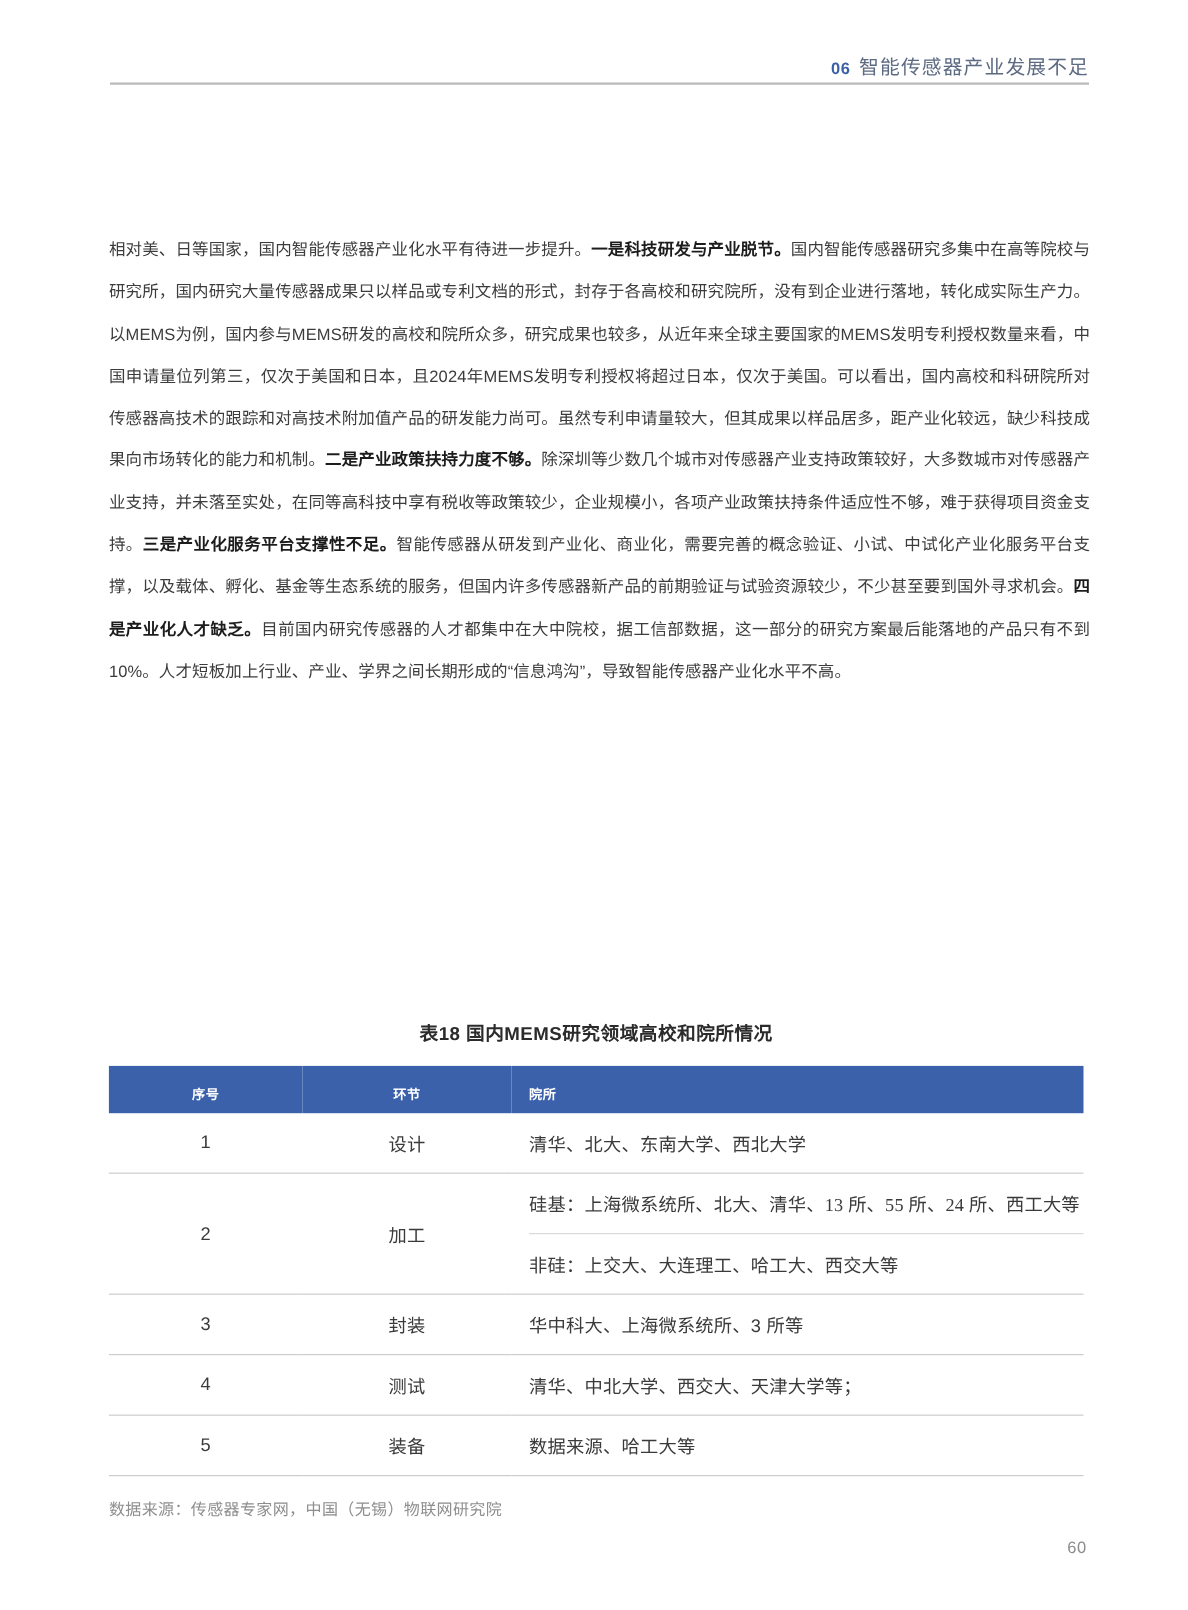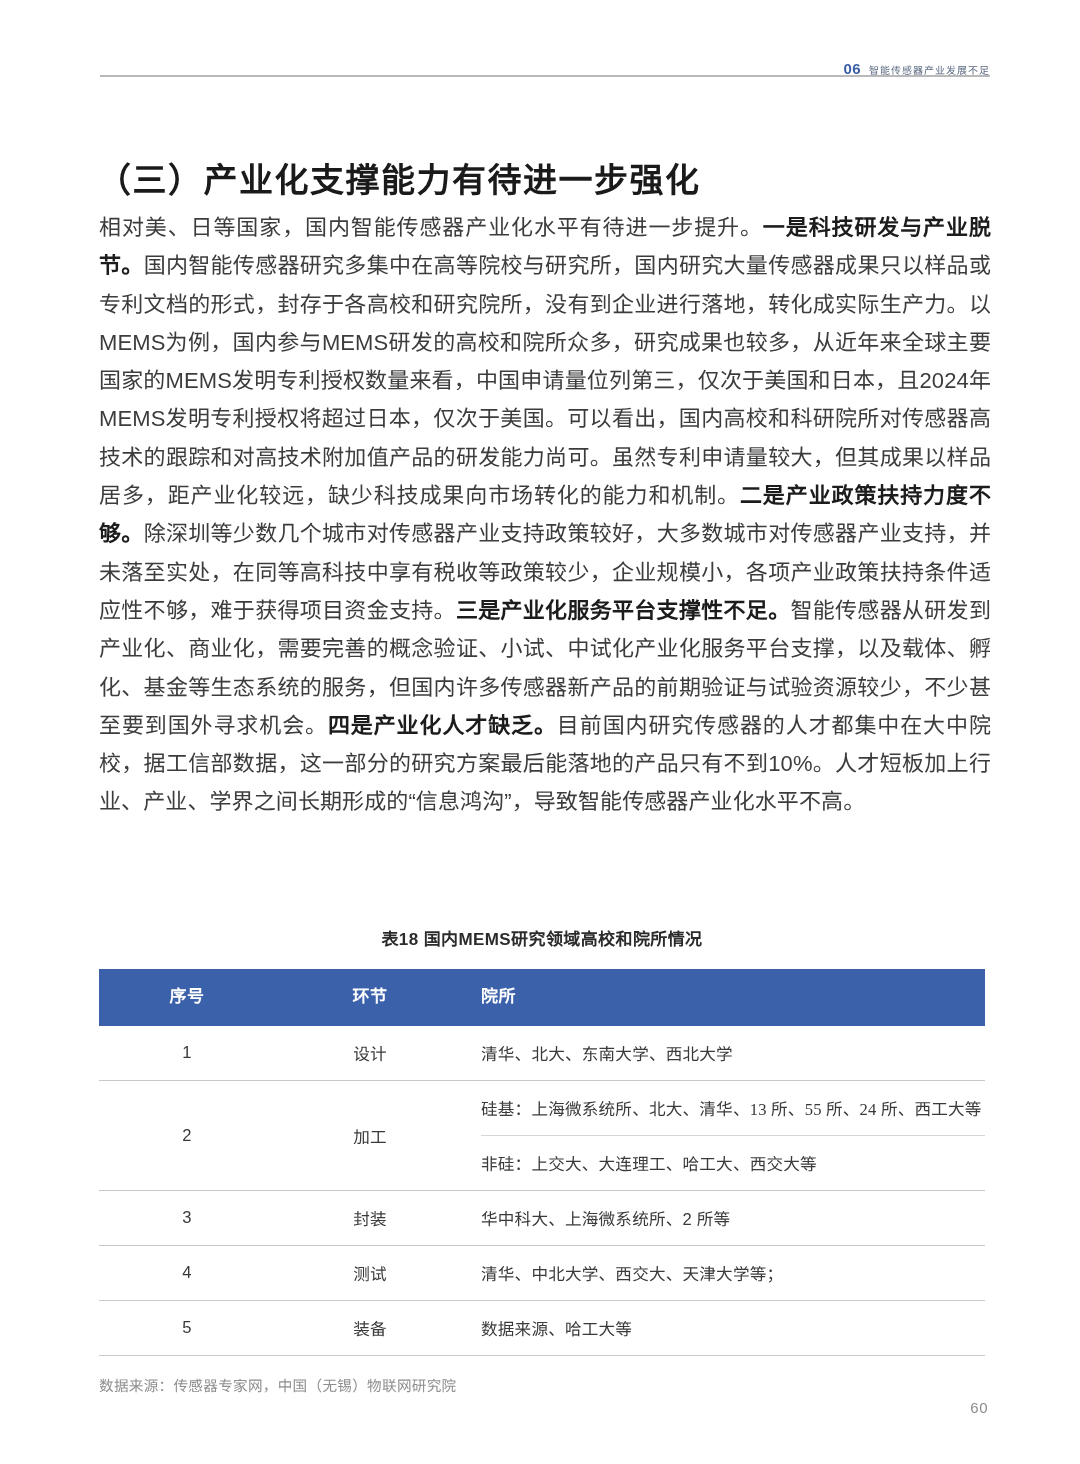--- a/index.html
+++ b/index.html
@@ -34,23 +34,22 @@
     font-size: 14.5px;
     letter-spacing: .4px;
   }
   .running-header .hdr-num {
     font-weight: 700;
     color: #3b5fa6;
     font-size: 15px;
   }
   .running-header .hdr-text {
     color: #5c6a82;
-    font-size: 10px;
+    font-size: 18px;
     letter-spacing: 1px;
-    margin-top: 16px;
   }
   .header-rule {
     position: absolute;
     top: 75px;
     left: 100px;
     width: 890px;
     height: 1.6px;
     background: #b9b9b9;
   }
 
@@ -65,21 +64,21 @@
     color: #1a1a1a;
     white-space: nowrap;
   }
 
   
   .body-copy {
     position: absolute;
     top: 209px;
     left: 99px;
     width: 892px;
-    font-size: 22px;
+    font-size: 15px;
     line-height: 38.3px;
     text-align: justify;
     text-justify: inter-ideograph;
     color: #3c3c3c;
     letter-spacing: .1px;
   }
   .body-copy b {
     font-weight: 700;
     color: #1c1c1c;
   }
@@ -104,25 +103,25 @@
     border-collapse: collapse;
     table-layout: fixed;
   }
   table.mems-table col.c-no    { width: 176px; }
   table.mems-table col.c-stage { width: 190px; }
   table.mems-table col.c-inst  { width: auto; }
 
   table.mems-table thead th {
     background: #3b61ab;
     color: #ffffff;
-    font-size: 17px;
+    font-size: 12px;
     font-weight: 700;
     letter-spacing: .5px;
     text-align: left;
-    padding: 13px 0 19px 0;
+    padding: 13px 0 8px 0;
     height: 22px;
     vertical-align: middle;
   }
   table.mems-table thead th.h-no    { text-align: center; }
   table.mems-table thead th.h-stage { text-align: center; }
   table.mems-table thead th.h-inst  { padding-left: 16px; }
 
   table.mems-table tbody td {
     font-size: 16.6px;
     color: #3a3a3a;
@@ -173,21 +172,20 @@
 <body>
 
 <div class="page">
 
   <div class="running-header">
     <span class="hdr-num">06</span>
     <span class="hdr-text">智能传感器产业发展不足</span>
   </div>
   <div class="header-rule"></div>
 
-  <h1 class="section-title">（三）产业化支撑能力有待进一步强化</h1>
 
   <div class="body-copy" id="body-copy"><span>相对美、日等国家，国内智能传感器产业化水平有待进一步提升。</span><b>一是科技研发与产业脱节。</b><span>国内智能传感器研究多集中在高等院校与研究所，国内研究大量传感器成果只以样品或专利文档的形式，封存于各高校和研究院所，没有到企业进行落地，转化成实际生产力。以MEMS为例，国内参与MEMS研发的高校和院所众多，研究成果也较多，从近年来全球主要国家的MEMS发明专利授权数量来看，中国申请量位列第三，仅次于美国和日本，且2024年MEMS发明专利授权将超过日本，仅次于美国。可以看出，国内高校和科研院所对传感器高技术的跟踪和对高技术附加值产品的研发能力尚可。虽然专利申请量较大，但其成果以样品居多，距产业化较远，缺少科技成果向市场转化的能力和机制。</span><b>二是产业政策扶持力度不够。</b><span>除深圳等少数几个城市对传感器产业支持政策较好，大多数城市对传感器产业支持，并未落至实处，在同等高科技中享有税收等政策较少，企业规模小，各项产业政策扶持条件适应性不够，难于获得项目资金支持。</span><b>三是产业化服务平台支撑性不足。</b><span>智能传感器从研发到产业化、商业化，需要完善的概念验证、小试、中试化产业化服务平台支撑，以及载体、孵化、基金等生态系统的服务，但国内许多传感器新产品的前期验证与试验资源较少，不少甚至要到国外寻求机会。</span><b>四是产业化人才缺乏。</b><span>目前国内研究传感器的人才都集中在大中院校，据工信部数据，这一部分的研究方案最后能落地的产品只有不到10%。人才短板加上行业、产业、学界之间长期形成的“信息鸿沟”，导致智能传感器产业化水平不高。</span></div>
 
   <div class="table-block">
     <div class="table-caption">表18 国内MEMS研究领域高校和院所情况</div>
 
     <table class="mems-table">
       <colgroup>
         <col class="c-no">
         <col class="c-stage">
@@ -210,21 +208,21 @@
             <td class="t-no">2</td>
             <td class="t-stage">加工</td>
             <td class="t-inst-split">
               <div class="split-line first">硅基：上海微系统所、北大、清华、13 所、55 所、24 所、西工大等</div>
               <div class="split-line">非硅：上交大、大连理工、哈工大、西交大等</div>
             </td>
           </tr>
           <tr>
             <td class="t-no">3</td>
             <td class="t-stage">封装</td>
-            <td class="t-inst">华中科大、上海微系统所、2 所等</td>
+            <td class="t-inst">华中科大、上海微系统所、3 所等</td>
           </tr>
           <tr>
             <td class="t-no">4</td>
             <td class="t-stage">测试</td>
             <td class="t-inst">清华、中北大学、西交大、天津大学等；</td>
           </tr>
           <tr>
             <td class="t-no">5</td>
             <td class="t-stage">装备</td>
             <td class="t-inst">数据来源、哈工大等</td>

